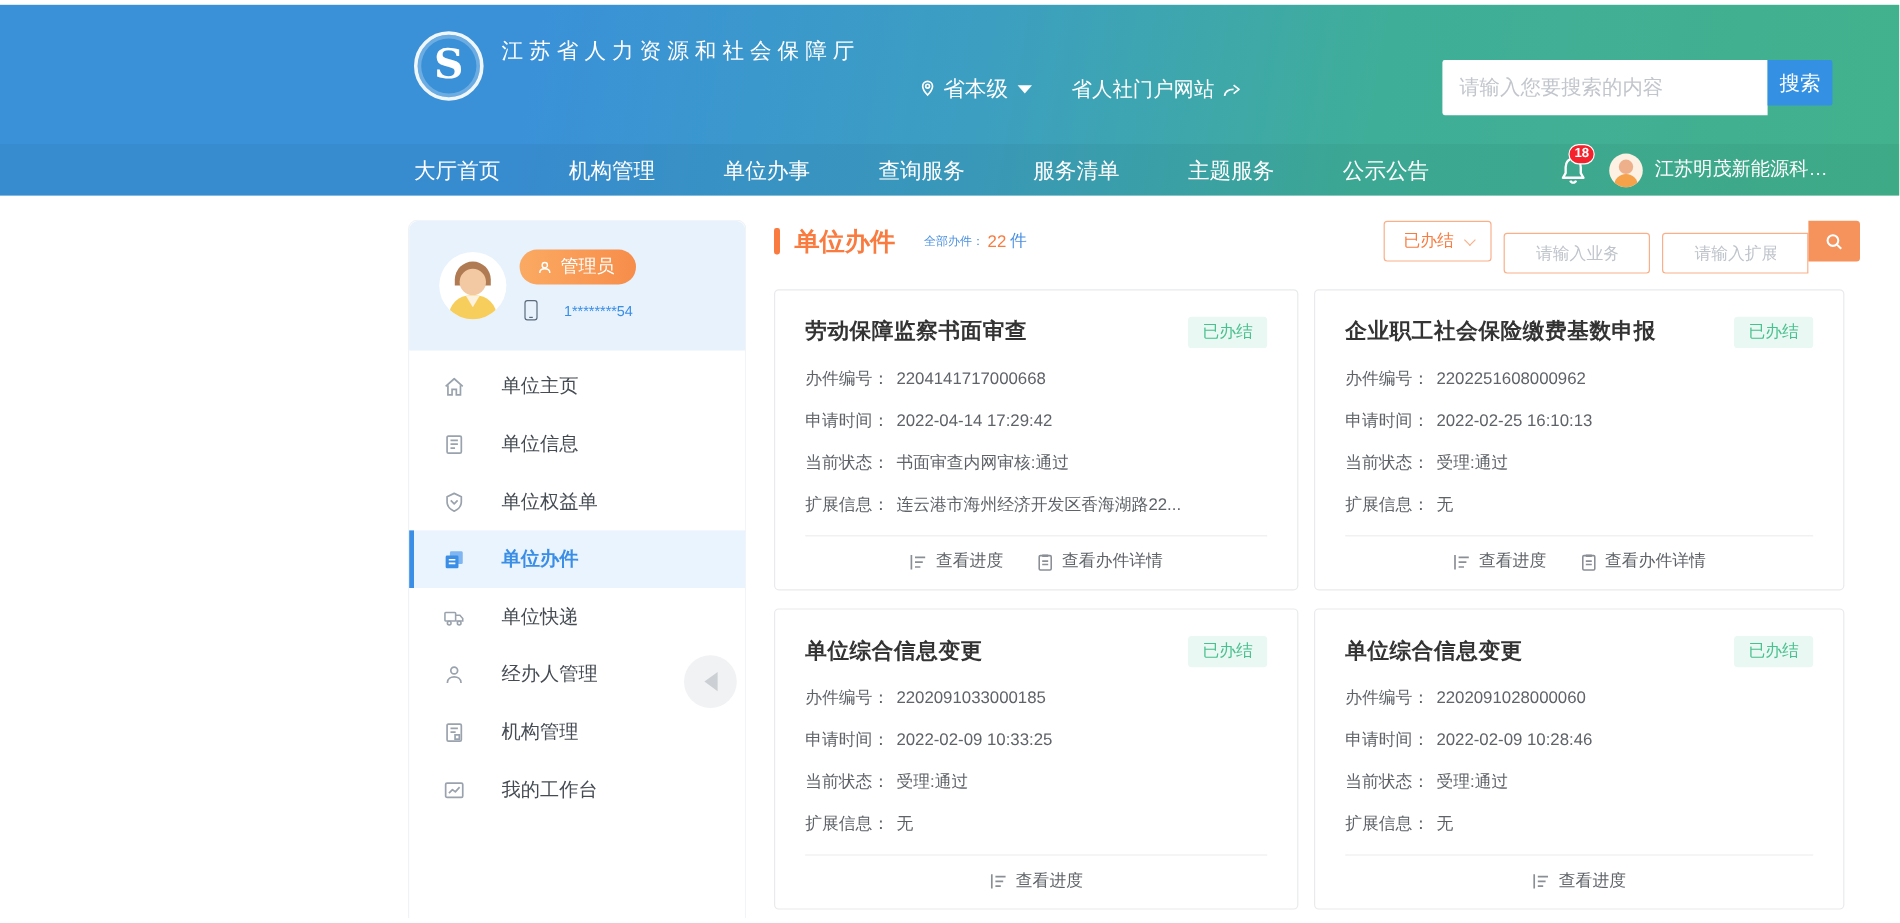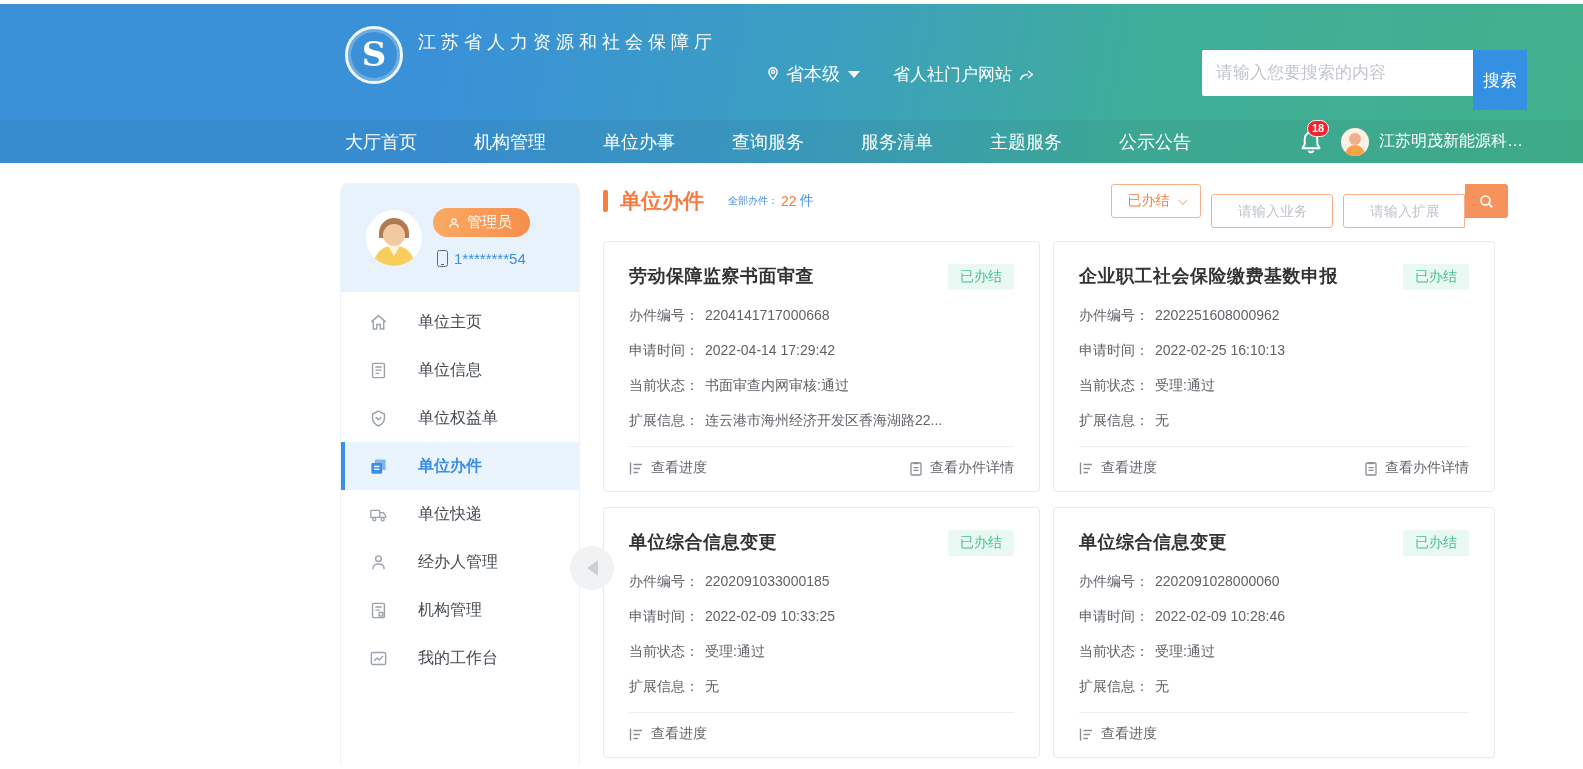--- a/index.html
+++ b/index.html
@@ -24,21 +24,21 @@
   .hall-title { position:absolute; left:416px; top:50px; color:#fff; font-size:35px; font-weight:bold; letter-spacing:3px; }
   .region { position:absolute; left:765px; top:58px; color:#fff; font-size:18px; display:flex; align-items:center; gap:5px; cursor:pointer; }
   .caret-down { width:0; height:0; border-left:6px solid transparent; border-right:6px solid transparent; border-top:7px solid #fff; margin-left:3px; }
   .portal { position:absolute; left:893px; top:59px; color:#fff; font-size:17px; display:flex; align-items:center; gap:7px; cursor:pointer; }
   .search-wrap { position:absolute; left:1202px; top:46px; display:flex; }
   .search-input {
     width:271px; height:46px; border:none; outline:none; padding:0 14px;
     font-size:17px; color:#333; background:#fff; border-radius:2px 0 0 2px;
   }
   .search-input::placeholder { color:#c2c6cc; }
-  .search-btn { width:54px; height:60px; border:none; background:#3490e3; color:#fff; font-size:17px; cursor:pointer; border-radius:0 2px 2px 0; }
+  .search-btn { width:54px; height:38px; border:none; background:#3490e3; color:#fff; font-size:17px; cursor:pointer; border-radius:0 2px 2px 0; }
 
   .nav-row {
     position:absolute; left:0; right:0; bottom:0; height:43px;
     display:flex; align-items:center; padding-left:345px;
     background:rgba(0,0,0,0.04);
   }
   .nav-item { color:#fff; font-size:18px; margin-right:57px; cursor:pointer; white-space:nowrap; }
   .nav-right { margin-left:auto; display:flex; align-items:center; padding-right:60px; }
   .bell-wrap { position:relative; margin-right:18px; cursor:pointer; }
   .bell-badge {
@@ -49,36 +49,36 @@
   .hdr-avatar { width:28px; height:28px; border-radius:50%; background:#fdf1e3; position:relative; overflow:hidden; margin-right:10px; }
   .hdr-avatar::before { content:""; position:absolute; left:8px; top:5px; width:12px; height:12px; border-radius:50%; background:#eeb08b; }
   .hdr-avatar::after { content:""; position:absolute; left:4px; top:17px; width:20px; height:14px; border-radius:10px 10px 0 0; background:#f6a24b; }
   .company-name { color:#fff; font-size:16px; max-width:160px; white-space:nowrap; cursor:pointer; }
 
   
   .body-wrap { display:flex; align-items:flex-start; }
 
   
   .sidebar {
-    margin-left:340px; margin-top:20px; width:240px;
+    margin-left:340px; margin-top:20px; width:282px;
     background:#fff; border:1px solid #f0f2f5; border-bottom:none;
     border-radius:8px 8px 0 0; min-height:582px;
   }
   .user-card { background:#e7f2fd; border-radius:8px 8px 0 0; height:108px; position:relative; }
   .side-avatar { position:absolute; left:25px; top:26px; width:56px; height:56px; border-radius:50%; background:#fff; overflow:hidden; }
   .side-avatar .hair { position:absolute; left:13px; top:8px; width:30px; height:20px; border-radius:15px 15px 0 0; background:#b07b52; }
   .side-avatar .face { position:absolute; left:17px; top:14px; width:22px; height:22px; border-radius:50%; background:#f3c9a4; }
   .side-avatar .shirt { position:absolute; left:8px; top:36px; width:40px; height:22px; border-radius:18px 18px 0 0; background:#f7ce5b; }
   .side-avatar .collar { position:absolute; left:22px; top:36px; width:12px; height:10px; background:#fdf2df; clip-path:polygon(0 0,100% 0,50% 100%); }
   .role-pill {
     position:absolute; left:92px; top:24px; height:29px; padding:0 18px 0 14px;
     background:linear-gradient(90deg,#fbaa63,#f78d4a); border-radius:15px;
     color:#fff; font-size:15px; display:flex; align-items:center; gap:6px;
   }
-  .phone-row { position:absolute; left:96px; top:66px; display:flex; align-items:center; gap:6px; color:#3a8ee6; font-size:15px; }
+  .phone-row { position:absolute; left:96px; top:66px; display:flex; align-items:center; gap:22px; color:#3a8ee6; font-size:12px; }
   .phone-icon { width:11px; height:17px; border:1.5px solid #5b6b7c; border-radius:2.5px; position:relative; }
   .phone-icon::after { content:""; position:absolute; left:3px; bottom:1px; width:3px; height:1.5px; background:#5b6b7c; }
 
   .menu { padding-top:6px; }
   .menu-item {
     height:48px; display:flex; align-items:center; padding-left:24px;
     border-left:4px solid transparent; cursor:pointer; color:#454b52; font-size:16px;
   }
   .menu-item .mi-icon { width:19px; height:19px; margin-right:30px; color:#9aa3ad; display:flex; }
   .menu-item.active { background:#eaf4fe; border-left-color:#3a8ee6; color:#3a8ee6; font-weight:bold; }
@@ -118,21 +118,21 @@
     display:flex; align-items:center; justify-content:center; cursor:pointer;
   }
 
   .cards-grid { margin-top:22px; display:grid; grid-template-columns:437px 442px; column-gap:13px; row-gap:15px; }
   .card { background:#fff; border:1px solid #e9eaec; border-radius:4px; padding:22px 25px 14px; }
   .card-head { display:flex; align-items:flex-start; justify-content:space-between; }
   .card-title { color:#333; font-size:18px; font-weight:bold; letter-spacing:.5px; }
   .status-badge { background:#e9f8f2; color:#49c08f; font-size:14px; padding:4px 12px; border-radius:3px; white-space:nowrap; }
   .card-row { margin-top:17px; font-size:14px; color:#5f6368; display:flex; }
   .card-row .lbl { margin-right:6px; white-space:nowrap; }
-  .card-foot { border-top:1px solid #eee; margin-top:16px; padding-top:12px; display:flex; justify-content:space-between; gap:28px; }
+  .card-foot { border-top:1px solid #eee; margin-top:16px; padding-top:12px; display:flex; justify-content:center; gap:28px; }
   .foot-link { display:flex; align-items:center; gap:7px; color:#5f6368; font-size:14px; cursor:pointer; }
   .foot-link .fl-icon { color:#8a8f96; display:flex; }
 </style>
 </head>
 <body>
 
 <div class="page">
   <div class="top-strip"></div>
 
   <div class="header">

